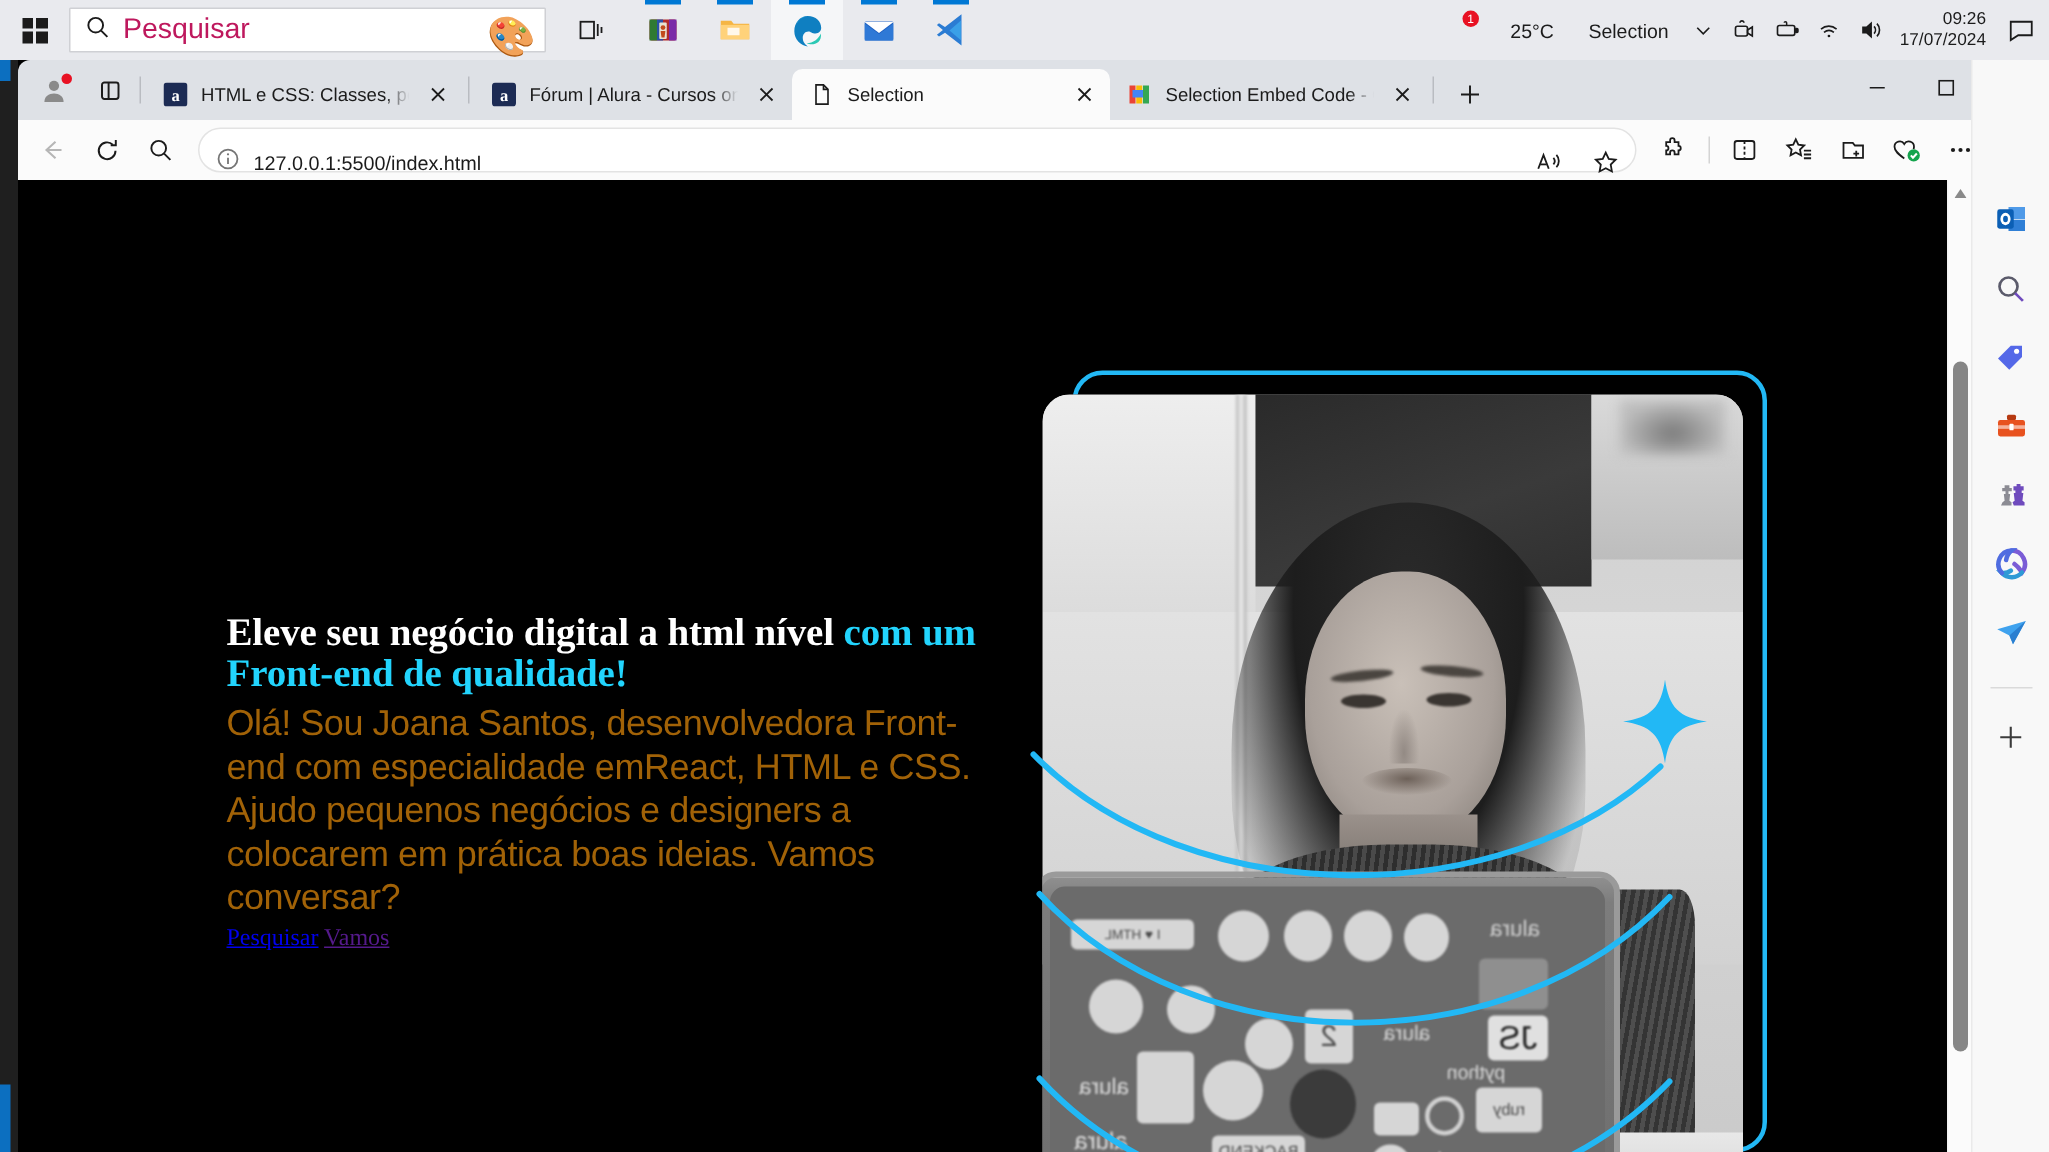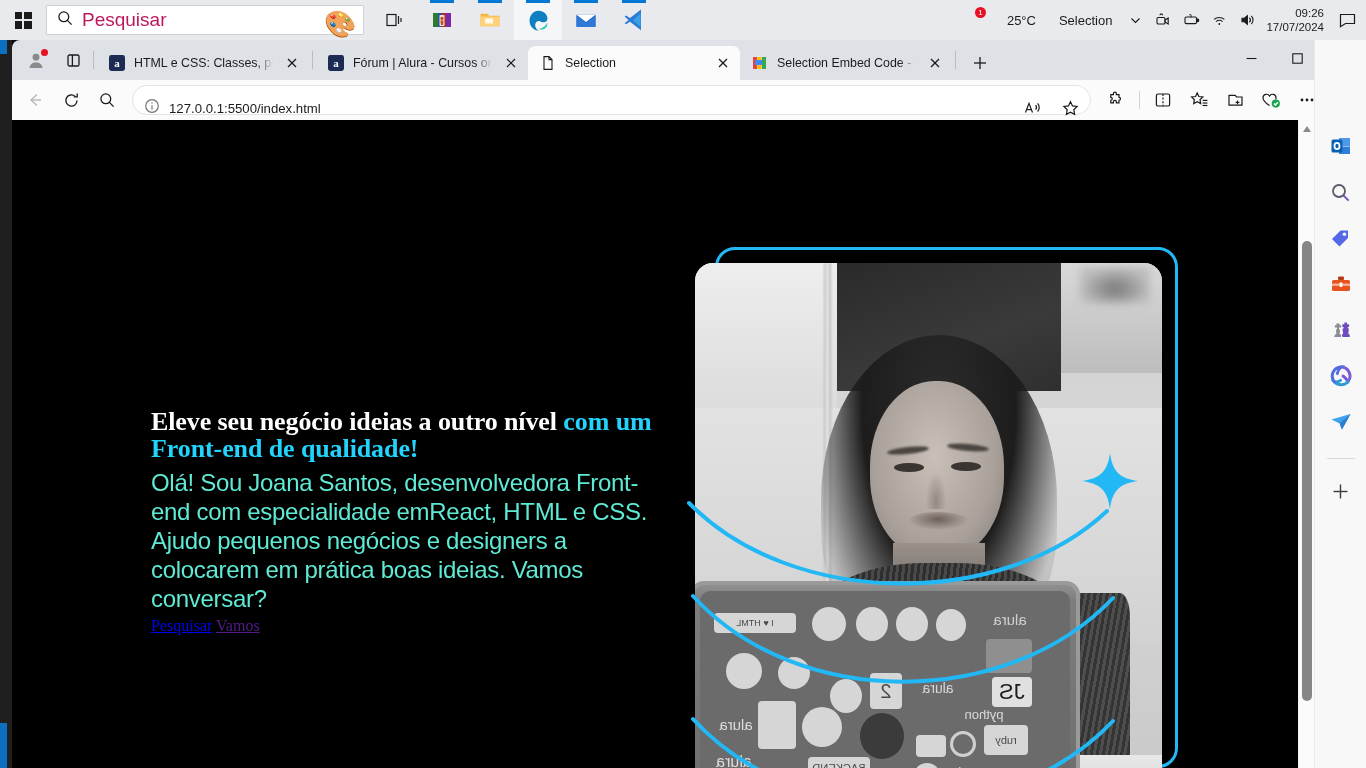--- a/index.html
+++ b/index.html
@@ -118,21 +118,21 @@
   .hero-text { position: absolute; left: 139px; top: 288px; width: 520px; }
   .hero-title {
     font-family: "Liberation Serif", serif;
     font-size: 26px; font-weight: bold; line-height: 27px; color: #ffffff;
     letter-spacing: -0.1px;
   }
   .hero-title .accent { color: #22d4fd; }
   .hero-para {
     margin-top: 6px;
     font-family: "Liberation Sans", sans-serif;
-    font-size: 24px; line-height: 29px; color: #5eead4; font-weight: 400;
+    font-size: 24px; line-height: 29px; color: #a16207; font-weight: 400;
     letter-spacing: -0.3px;
   }
   .hero-links { margin-top: 4px; font-family: "Liberation Serif", serif; font-size: 16px; }
   .hero-links a { text-decoration: underline; }
   .link-ig { color: #0000ee; }
   .link-gh { color: #551a8b; }
 
   
   .photo-block { position: absolute; left: 671px; top: 115px; width: 520px; height: 560px; }
   .cyan-frame {
@@ -541,21 +541,21 @@
           <path d="M16.8 9.2c1.4 1.2 1.9 3.4 1 5.3-1 2.2-3.3 3.3-5.8 3.3" fill="none" stroke="#7d4bd6" stroke-width="2.6" stroke-linecap="round"></path>
         </svg>
       </div>
     </div>
 
     <div id="content-wrap">
       <div id="viewport">
         <div class="page-inner">
 
           <div class="hero-text">
-            <h1 class="hero-title"><span>Eleve seu negócio ideias a outro nível </span><span class="accent">com um Front-end de qualidade!</span></h1>
+            <h1 class="hero-title"><span>Eleve seu negócio digital a html nível </span><span class="accent">com um Front-end de qualidade!</span></h1>
             <p class="hero-para">Olá! Sou Joana Santos, desenvolvedora Front-end com especialidade emReact, HTML e CSS. Ajudo pequenos negócios e designers a colocarem em prática boas ideias. Vamos conversar?</p>
             <div class="hero-links">
               <a href="#" class="link-ig">Pesquisar</a>
               <a href="#" class="link-gh">Vamos</a>
             </div>
           </div>
 
           <div class="photo-block">
             <div class="cyan-frame"></div>
 

